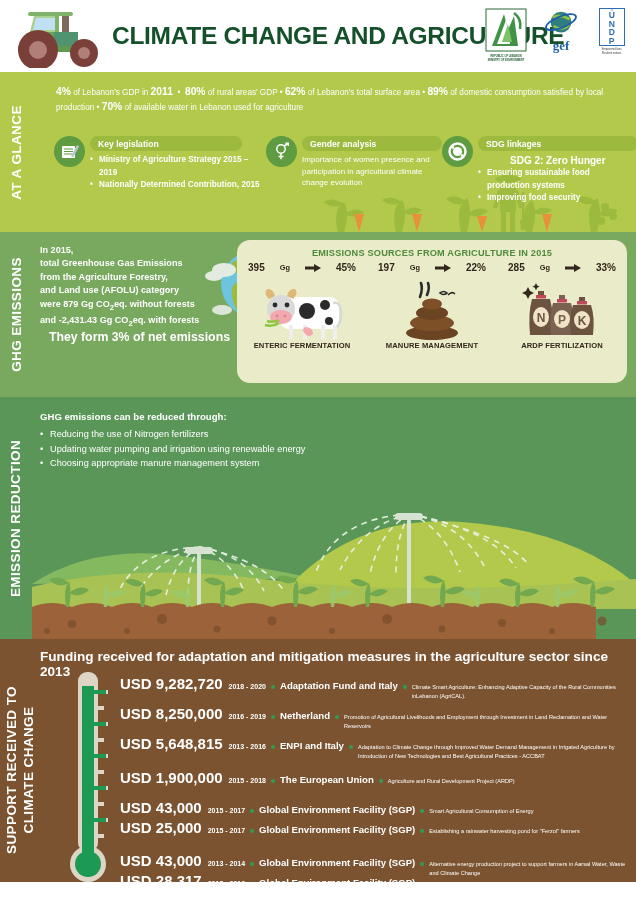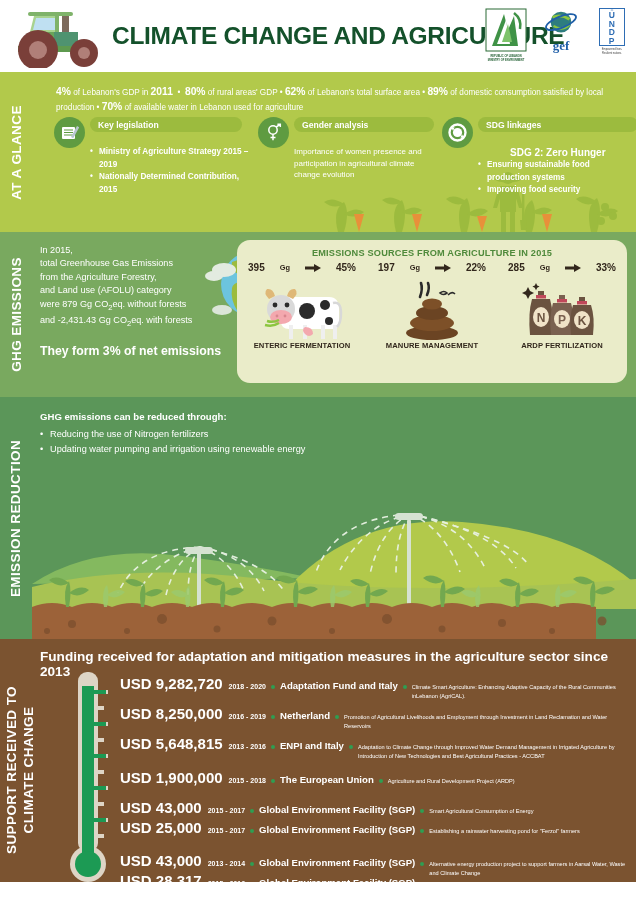--- a/index.html
+++ b/index.html
@@ -53,52 +53,52 @@
   }
 
   
   #at-a-glance { height:160px; background:#b2c94b; }
   .glance-body { position:absolute; left:32px; right:0; top:0; bottom:0; }
   .stats-line {
     position:absolute; left:24px; right:10px; top:13px;
     color:#ffffff; font-size:8.2px; line-height:14px; font-weight:normal;
   }
   .stats-line b { font-size:10.3px; font-weight:bold; }
-  .cards { position:absolute; left:22px; right:4px; top:45px; display:flex;gap:8px; }
+  .cards { position:absolute; left:22px; right:4px; top:64px; display:flex; }
   .card { position:relative; }
   .card.c1 { width:235px; }
   .card.c2 { width:178px; }
   .card.c3 { width:190px; }
   .circ-icon {
     position:absolute; left:0; top:0; width:31px; height:31px; border-radius:50%;
     background:#5f9b41; display:flex; align-items:center; justify-content:center;
   }
   .pill {
     margin-left:36px; height:15px; border-radius:8px; background:#9cbb3e;
     display:flex; align-items:center; padding-left:8px;
     color:#ffffff; font-size:8.6px; font-weight:bold;
   }
   .card.c1 .pill { width:152px; }
   .card.c2 .pill { width:140px; }
   .card.c3 .pill { width:160px; }
-  .card-body { margin-left:36px; margin-top:14px; color:#ffffff; }
+  .card-body { margin-left:36px; margin-top:3px; color:#ffffff; }
   .bullets { list-style:none; }
   .bullets li { font-size:8.2px; line-height:12.5px; font-weight:bold; padding-left:9px; position:relative;}
   .bullets li::before { content:"•"; position:absolute; left:0; top:-0.5px; }
   .plaintext { font-size:8px; line-height:11.5px; }
   .sdg-head { font-size:10px; font-weight:bold; line-height:13px;padding-left:32px; }
   .farmer-sil { position:absolute; right:96px; bottom:0; }
   .veg-row { position:absolute; right:0; bottom:0; width:320px; height:58px; }
 
   
   #ghg { height:165px; background:#79a95f; }
   .ghg-body { position:absolute; left:32px; right:0; top:0; bottom:0; }
   .ghg-text { position:absolute; left:8px; top:12px; width:190px; color:#fff; }
-  .ghg-text .p1 { font-size:9.1px; line-height:13.4px; font-weight:normal; }
-  .ghg-text .p2 { margin-top:14px; font-size:12.3px; font-weight:bold; }
+  .ghg-text .p1 { font-size:9.1px; line-height:13.4px; font-weight:bold; }
+  .ghg-text .p2 { margin-top:0; font-size:12.3px; font-weight:bold;text-align:right; }
   .earth { position:absolute; left:160px; top:8px; width:130px; height:95px; }
   .ghg-panel {
     position:absolute; left:205px; top:8px; right:9px; height:143px;
     background:#eaecc9; border-radius:13px;
   }
   .ghg-panel h3 {
     text-align:center; margin-top:8px; color:#4f8a3b;
     font-size:9.2px; font-weight:bold; letter-spacing:.2px;
   }
   .src-row { display:flex; margin-top:4px; }
@@ -455,20 +455,21 @@
   <div class="sidetab">
     <span>EMISSION REDUCTION</span>
   </div>
 
   <div class="er-body">
     <div class="er-text">
       <div class="hd">GHG emissions can be reduced through:</div>
       <ul>
         <li>Reducing the use of Nitrogen fertilizers</li>
         <li>Updating water pumping and irrigation using renewable energy</li>
+        <li>Choosing appropriate manure management system</li>
       </ul>
     </div>
 
     <svg class="scene" viewBox="0 0 604 180" preserveAspectRatio="none">
       <path d="M0 125 q60 -40 150 -28 q70 9 130 22 z" fill="#84b95f"></path>
       <path d="M250 135 q70 -80 180 -72 q110 8 174 62 l0 20 z" fill="#b2c94b"></path>
       <path d="M0 128 q100 -24 230 -8 q150 18 374 0 l0 30 h-604z" fill="#a8c353"></path>
       <g stroke="#e9f2e4" stroke-width="1.6" fill="none" stroke-dasharray="6 5" opacity="0.95">
         <path d="M168 88 q-40 10 -60 42"></path>
         <path d="M168 88 q-26 14 -34 48"></path>

